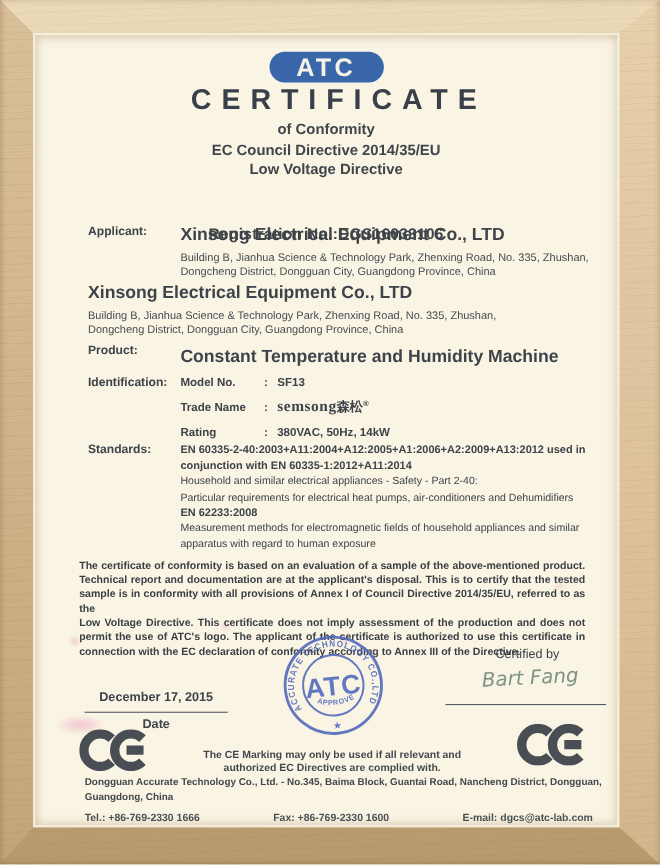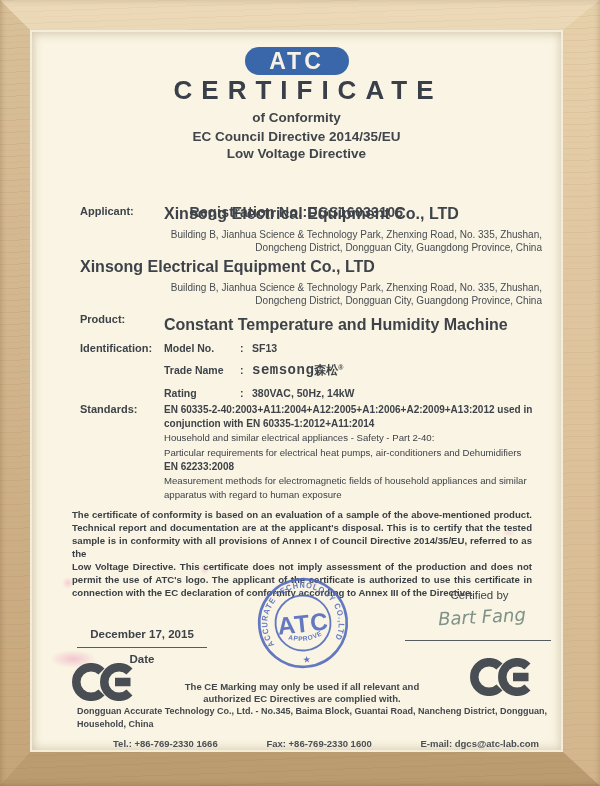--- a/index.html
+++ b/index.html
@@ -49,27 +49,27 @@
   .dir1{top:97px;font-size:13.5px;}
   .dir2{top:114px;font-size:13.5px;}
   .reg{top:144px;font-size:14px;letter-spacing:.3px;margin-top:28px;}
 
   
   .row{position:absolute;left:48px;width:462px;display:flex;}
   .lbl{width:84px;flex:none;font-weight:700;font-size:11px;}
   .val{flex:1;min-width:0;}
   .name{font-weight:700;font-size:16px;white-space:nowrap;}
   .addr{margin-top:5px;font-size:10px;line-height:13px;color:#474c52;}
-  .addr div{white-space:nowrap;text-align:right;}
+  .addr div{white-space:nowrap;}
 
   .id-grid .id-row{display:flex;margin-bottom:8px;align-items:baseline;}
   .id-name{width:76px;flex:none;font-weight:700;font-size:10.5px;}
   .id-sep{width:12px;flex:none;font-weight:700;font-size:10.5px;}
   .id-val{font-weight:700;font-size:10.5px;white-space:nowrap;}
-  .trade-latin{font-size:14px;font-weight:700;letter-spacing:.5px;font-family:Liberation Mono, monospace;}
+  .trade-latin{font-size:14px;font-weight:700;letter-spacing:.5px;font-family:Liberation Serif, serif;}
   .trade-cjk{font-size:12px;font-weight:700;}
   .trade-reg{font-size:7px;vertical-align:super;}
 
   .std-lines{font-size:9.6px;line-height:14.2px;}
   .std-lines div{white-space:nowrap;}
   .std-bold{font-weight:700;font-size:10px;}
 
   .declaration{
     position:absolute;left:40px;top:476px;width:460px;
     font-weight:700;font-size:9.6px;line-height:13px;color:#3b4046;
@@ -99,21 +99,21 @@
   .issuer{
     position:absolute;left:45px;top:673px;width:475px;
     font-weight:700;font-size:9px;line-height:12.5px;color:#43484e;
   }
   .issuer div{white-space:nowrap;}
   .footer{
     position:absolute;left:45px;top:706px;width:462px;
     display:flex;justify-content:space-between;
     font-weight:700;font-size:9.5px;color:#4a4f55;
   }
-  .footer span{white-space:nowrap;margin-left:36px;}
+  .footer span{white-space:nowrap;}
 </style>
 </head>
 <body>
 
 <div class="frame">
   <div class="frame-bevel"></div>
 
   <div class="paper">
 
     <div class="smudge" style="left:18px;top:618px;width:46px;height:18px;background:radial-gradient(closest-side,rgba(232,110,170,.35),rgba(232,110,170,0));"></div>
@@ -244,21 +244,21 @@
       </g>
     </svg>
 
     <div class="ce-note">
       <div>The CE Marking may only be used if all relevant and</div>
       <div>authorized EC Directives are complied with.</div>
     </div>
 
     <div class="issuer">
       <div>Dongguan Accurate Technology Co., Ltd. - No.345, Baima Block, Guantai Road, Nancheng District, Dongguan,</div>
-      <div>Household, China</div>
+      <div>Guangdong, China</div>
     </div>
 
     <div class="footer">
       <span>Tel.: +86-769-2330 1666</span>
       <span>Fax: +86-769-2330 1600</span>
       <span>E-mail: dgcs@atc-lab.com</span>
     </div>
 
   </div>
 </div>

